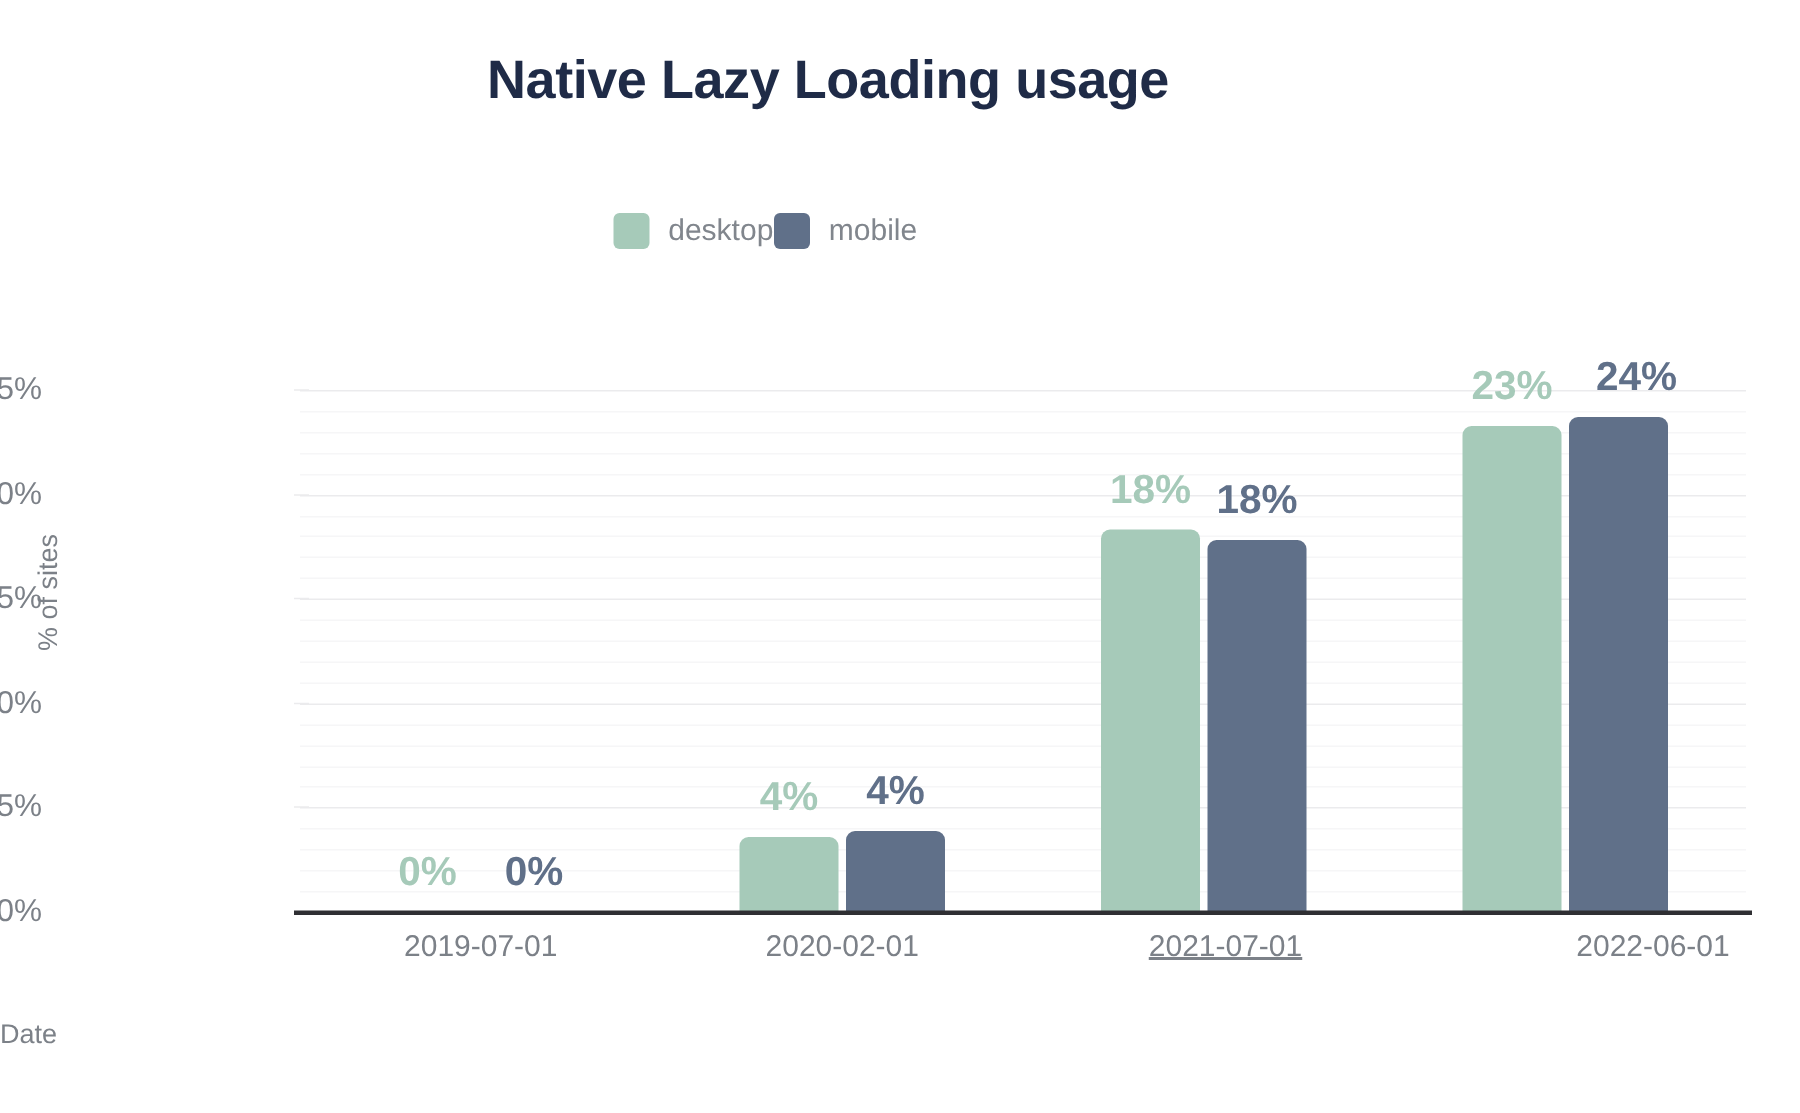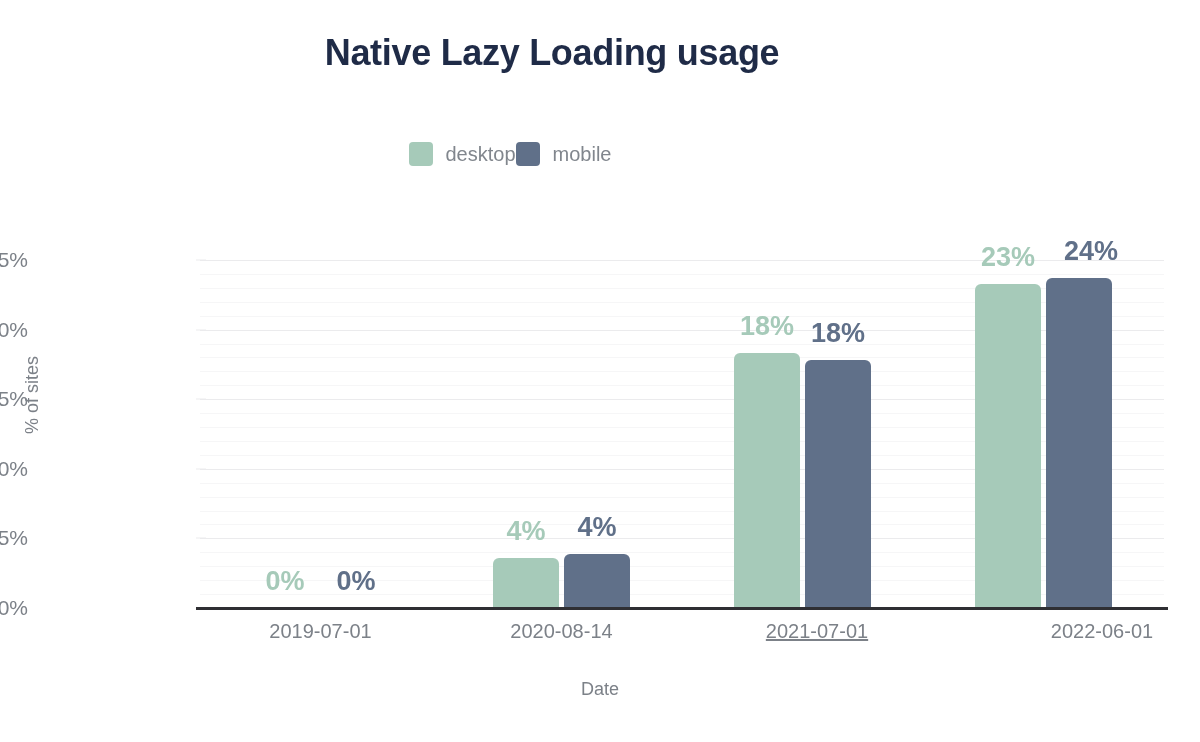--- a/index.html
+++ b/index.html
@@ -141,21 +141,20 @@
     color: #7c8188;
     text-align: right;
     transform: translateX(-50%);
     white-space: nowrap;
   }
   .x-axis-title {
     position: absolute;
     left: 0;
     top: 679px;
     width: 1200px;
-    text-align: center;
     font-size: 18px;
     color: #7c8188;
   }
 
   
   .bar {
     position: absolute;
     border-radius: 6px 6px 0 0;
     bottom: 0;
   }
@@ -232,21 +231,21 @@
       <div class="y-tick" style="top: 399.2px;">15%</div>
       <div class="y-tick-mark" style="top: 399.2px;"></div>
       <div class="y-tick" style="top: 329.6px;">20%</div>
       <div class="y-tick-mark" style="top: 329.6px;"></div>
       <div class="y-tick" style="top: 260px;">25%</div>
       <div class="y-tick-mark" style="top: 260px;"></div>
     </div>
   <div class="axis-line"></div>
   <div id="x-axis">
       <div class="x-tick-label" style="left: 320.5px;">2019-07-01</div>
-      <div class="x-tick-label" style="left: 561.5px;">2020-08-14</div>
+      <div class="x-tick-label" style="left: 561.5px;">2020-02-01</div>
       <div class="x-tick-label" style="left: 817px; text-decoration: underline;">2021-07-01</div>
       <div class="x-tick-label" style="left: 1102px;">2022-06-01</div>
     </div>
   <div id="labels-layer">
       <div class="bar-label" style="left: 285px; top: 566px; color: rgb(166, 202, 185);">0%</div>
       <div class="bar-label" style="left: 356px; top: 566px; color: rgb(96, 112, 137);">0%</div>
       <div class="bar-label" style="left: 526px; top: 515.888px; color: rgb(166, 202, 185);">4%</div>
       <div class="bar-label" style="left: 597px; top: 511.712px; color: rgb(96, 112, 137);">4%</div>
       <div class="bar-label" style="left: 767px; top: 311.264px; color: rgb(166, 202, 185);">18%</div>
       <div class="bar-label" style="left: 838px; top: 318.224px; color: rgb(96, 112, 137);">18%</div>

